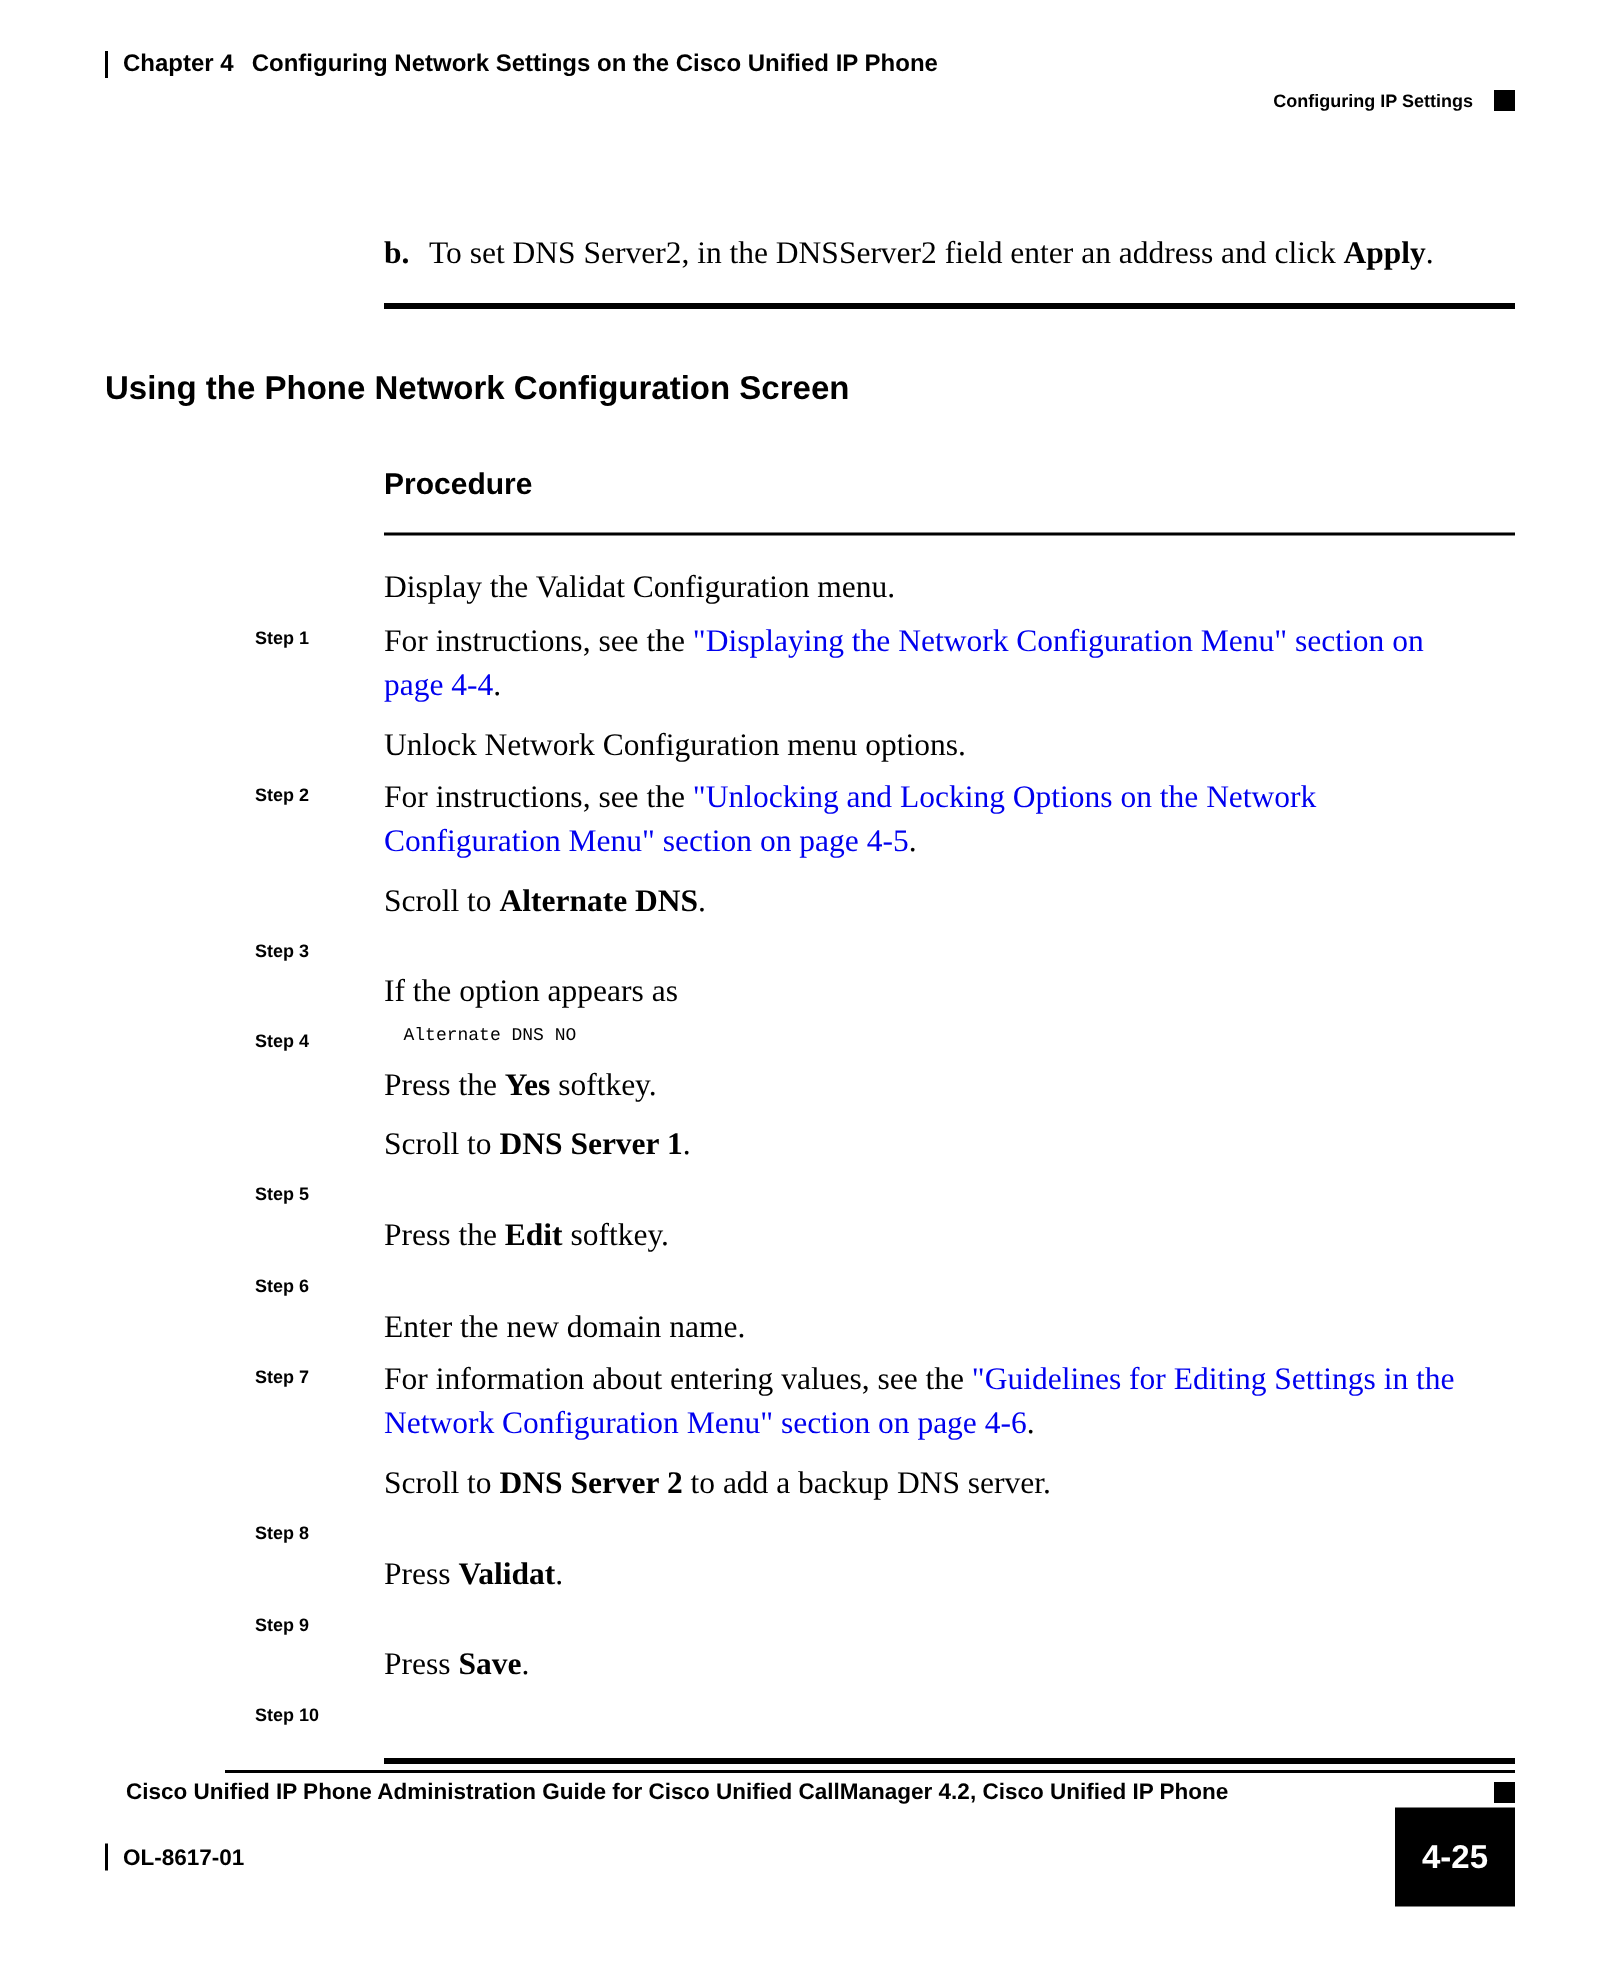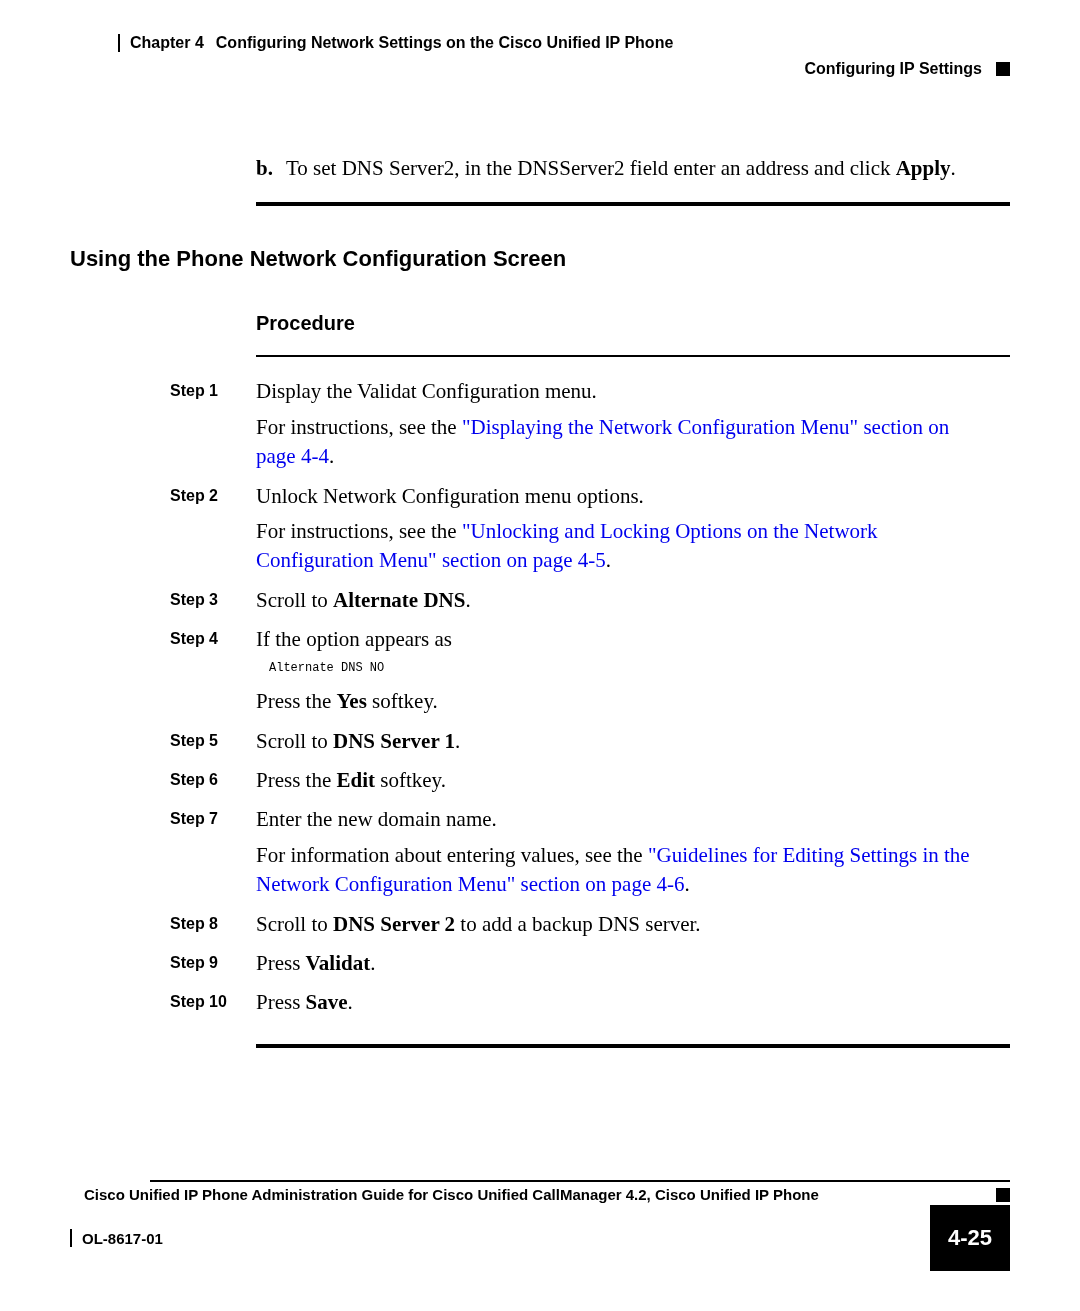--- a/index.html
+++ b/index.html
@@ -20,38 +20,37 @@
   .header {
     position: relative;
     height: 60px;
   }
   .header-top {
     display: flex;
     align-items: center;
     font-family: Arial, Helvetica, sans-serif;
     font-weight: bold;
     font-size: 16px;
-    margin-left: 48px;
   }
   .header-top .vbar {
     width: 2px;
     height: 18px;
     background: #000;
     margin-right: 10px;
   }
   .header-top .chapter {
     margin-right: 12px;
   }
   .header-sub {
     display: flex;
     align-items: center;
     justify-content: flex-end;
     font-family: Arial, Helvetica, sans-serif;
     font-weight: bold;
-    font-size: 16px;
+    font-size: 12px;
     margin-top: 8px;
     text-align: center;
   }
   .header-sub .sq {
     width: 14px;
     height: 14px;
     background: #000;
     margin-left: 14px;
   }
   
@@ -101,24 +100,25 @@
   }
   .step {
     display: flex;
     font-size: 21px;
     line-height: 1.4;
     margin: 4px 0;
   }
   .step .step-label {
     font-family: Arial, Helvetica, sans-serif;
     font-weight: bold;
-    font-size: 16px;
+    font-size: 12px;
     width: 86px;
     flex: 0 0 86px;
     padding-top: 3px;
+    margin-top: 37px;
   }
   .step .step-body {
     flex: 1 1 auto;
     padding-right: 20px;
   }
   .step .step-body p {
     margin: 0 0 6px 0;
   }
   a.link {
     color: #0000ee;

